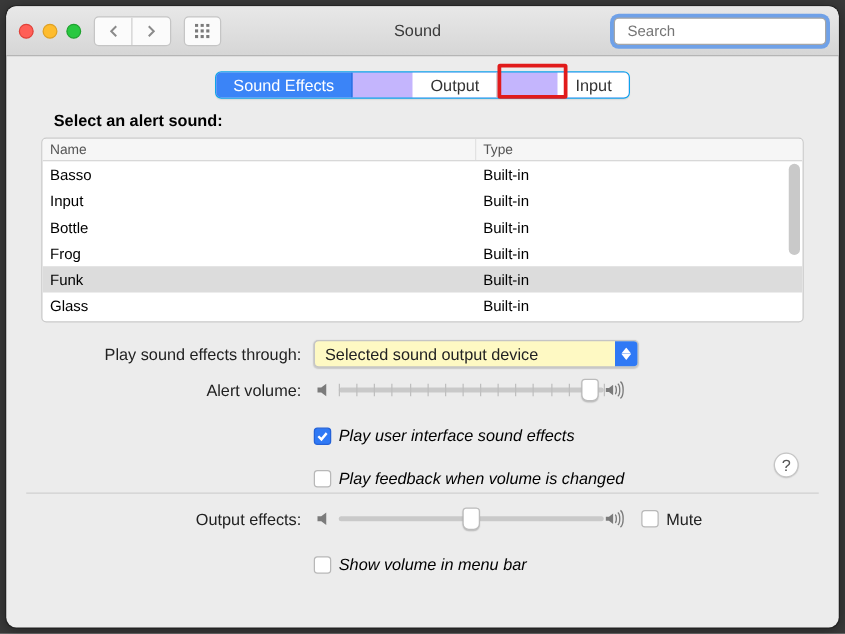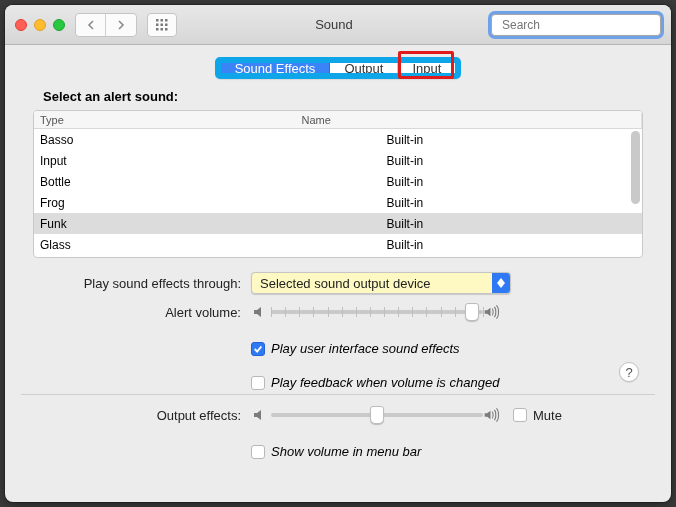--- a/index.html
+++ b/index.html
@@ -76,23 +76,24 @@
     flex: 1; border: none; outline: none;
     font-size: 12px; color:#be185d;
     background: transparent;
   }
   .searchwrap svg { width:12px; height:12px; }
 
   
   .content { flex:1; padding: 12px 28px 10px; overflow:hidden; }
   .tabbar-wrap { display:flex; justify-content:center; position:relative; margin-bottom:10px; }
   .tabbar {
-    display:flex; border:6px solid #0ea5e9; border-radius:5px; overflow:hidden;
+    display:flex; border:1px solid #0ea5e9; border-radius:5px; overflow:hidden;
     background:#c4b5fd; height:22px;
     box-shadow: 0 1px 1px rgba(0,0,0,0.08);
+    gap: 48px;
   }
   .tab {
     padding: 0 14px;
     font-size: 13px;
     display:flex; align-items:center;
     border-right:1px solid #c9c9c9;
     background:#fff;
     color:#333;
   }
   .tab:last-child { border-right:none; }
@@ -307,22 +308,22 @@
         <div class="tab">Output</div>
         <div class="tab">Input</div>
       </div>
       <div class="tab-highlight"></div>
     </div>
 
     <div class="sect-label">Select an alert sound:</div>
 
     <div class="table-box">
       <div class="thead">
+        <div class="th col-name">Name</div>
         <div class="th col-type">Type</div>
-        <div class="th col-name">Name</div>
       </div>
       <div class="tbody">
         <div class="trow">
           <div class="td col-name">Basso</div>
           <div class="td col-type">Built-in</div>
         </div>
         <div class="trow">
           <div class="td col-name">Input</div>
           <div class="td col-type">Built-in</div>
         </div>

